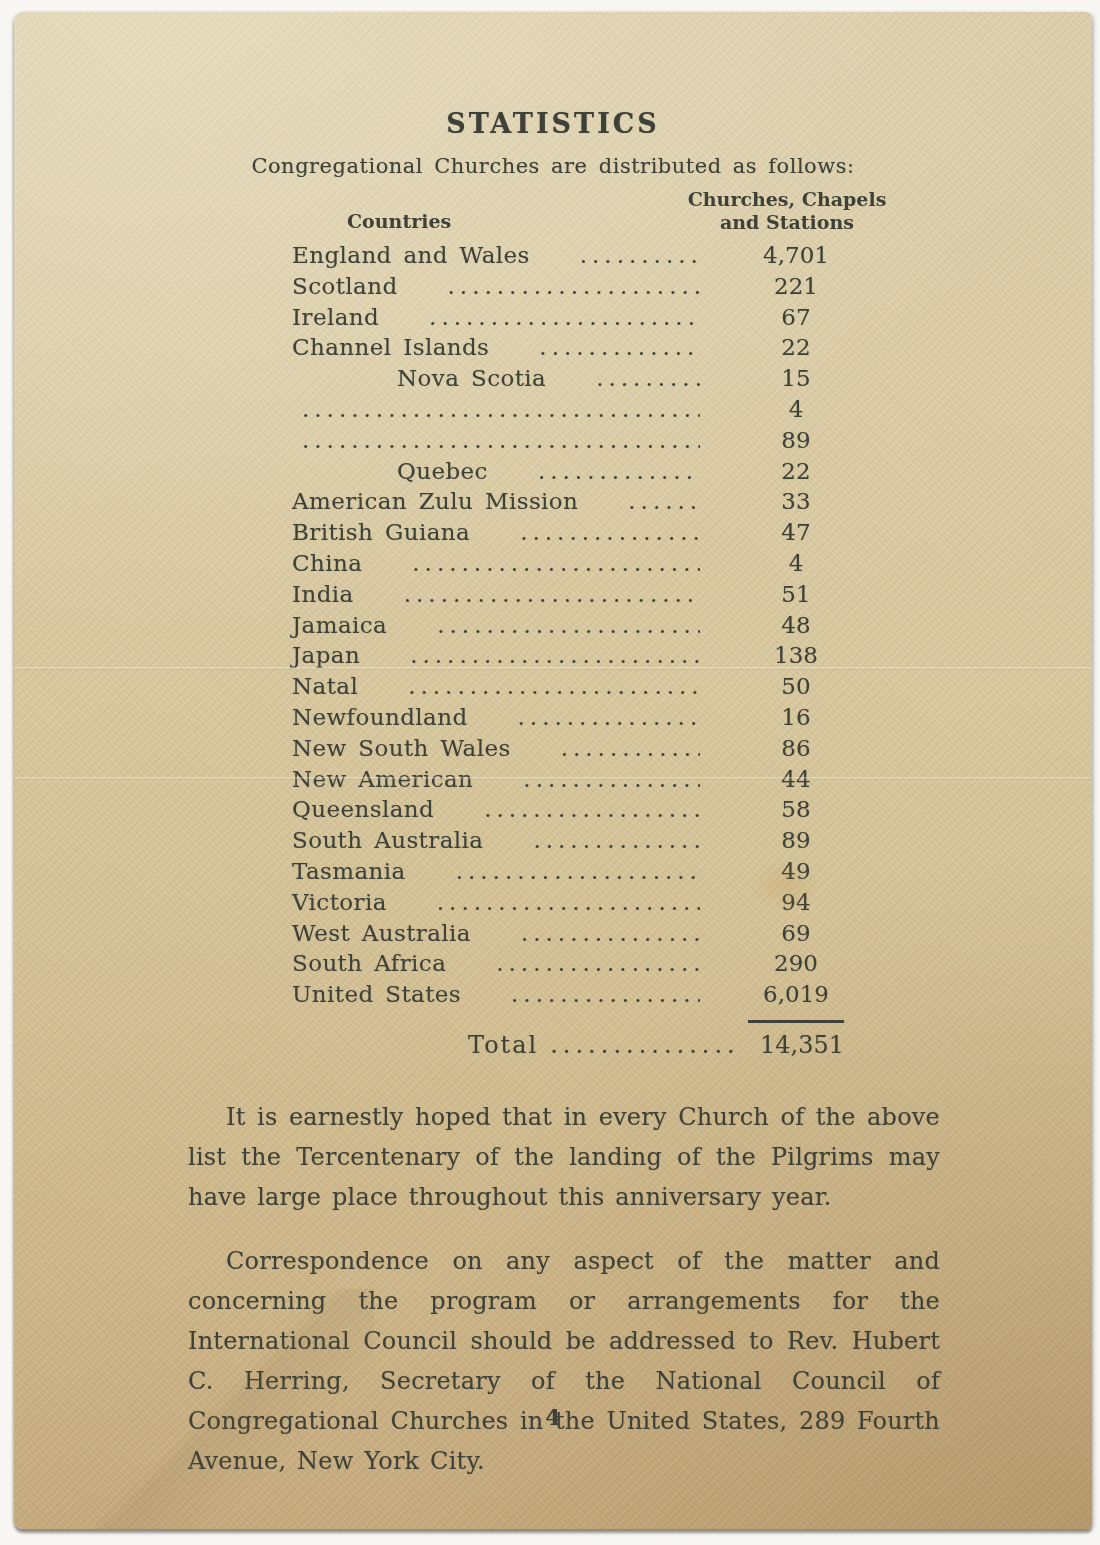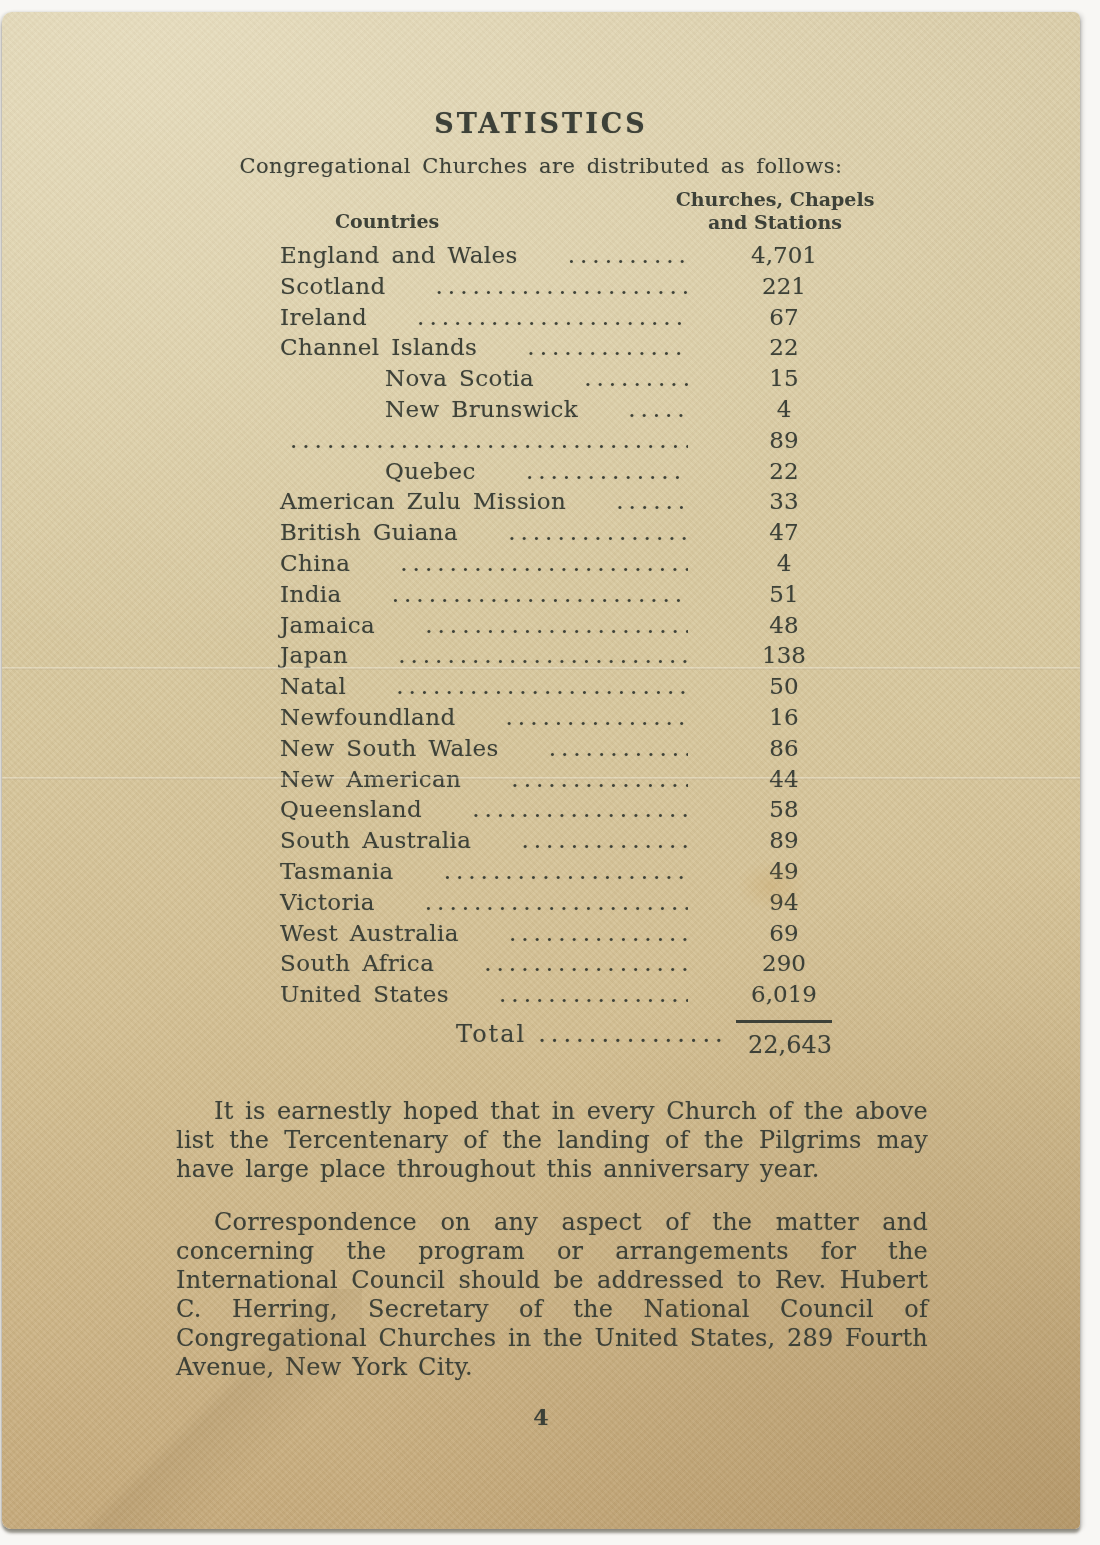--- a/index.html
+++ b/index.html
@@ -3,21 +3,21 @@
 <meta charset="utf-8">
 <style>
   html, body { margin:0; padding:0; }
   body {
     width:1100px; height:1545px;
     background:#f8f7f4;
     position:relative;
     font-family:"DejaVu Serif","Liberation Serif",serif;
   }
   .page {
-    position:absolute; left:2px; top:12px; width:1078px; height:1517px;
+    position:absolute; left:14px; top:12px; width:1078px; height:1517px;
     border-radius:10px 6px 5px 9px;
     background:
       radial-gradient(120% 80% at 100% 100%, rgba(115,82,38,0.20), rgba(115,82,38,0) 55%),
       radial-gradient(140% 70% at 15% 0%, rgba(255,252,235,0.30), rgba(255,252,235,0) 60%),
       repeating-linear-gradient(45deg, rgba(255,255,255,0.04) 0 2px, rgba(90,70,40,0.03) 2px 4px),
       repeating-linear-gradient(-45deg, rgba(255,255,255,0.03) 0 3px, rgba(90,70,40,0.025) 3px 6px),
       linear-gradient(180deg, #dccfab 0%, #dbcda6 22%, #d8c89e 45%, #d4c094 65%, #cdb587 85%, #c6aa7b 100%);
     box-shadow: 0 4px 3px rgba(60,55,40,0.50), 3px 1px 4px rgba(0,0,0,0.12), -2px 0 3px rgba(0,0,0,0.10);
     color:#3d4138;
     overflow:hidden;
@@ -59,27 +59,27 @@
 
   .stats-table { margin:6px 0 0 278px; width:552px; font-size:23px; line-height:30.8px;
     text-shadow:0 0 1px rgba(61,65,56,0.30); }
   .row { display:flex; align-items:baseline;gap:40px; }
   .row .label { white-space:nowrap; letter-spacing:0.4px; word-spacing:4px; }
   .row.indent .label { padding-left:105px; }
   .leader { flex:1 1 auto; overflow:hidden; white-space:nowrap; letter-spacing:5px; margin:0 8px 0 10px; }
   .row.no-leader .leader { visibility:hidden; }
   .value { flex:0 0 96px; text-align:center; white-space:nowrap; }
 
-  .total-row { margin:10px 0 0 278px; width:552px; display:flex; align-items:flex-start;
+  .total-row { margin:10px 0 0 278px; width:552px; display:flex; align-items:flex-end;
     font-size:24px; text-shadow:0 0 1px rgba(61,65,56,0.30); }
   .total-label { margin-left:176px; letter-spacing:2px; white-space:nowrap; }
   .total-leader { flex:1 1 auto; overflow:hidden; white-space:nowrap; letter-spacing:5px; margin:0 8px 0 12px; }
   .total-value { flex:0 0 96px; text-align:right; border-top:3px solid #3d4138; padding-top:8px; white-space:nowrap; }
 
-  .body-text { width:752px; margin-left:174px; font-size:24px; line-height:29px;
+  .body-text { width:752px; margin-left:174px; font-size:24px; line-height:40px;
     text-align:justify; text-indent:38px; word-spacing:3px; letter-spacing:0.2px;
     text-shadow:0 0 1px rgba(61,65,56,0.30); }
   .para-1 { margin-top:38px; }
   .para-2 { margin-top:17px; }
 
   .page-number {
     position:absolute; top:1392px; left:0; right:0; text-align:center;
     font-size:22px; font-weight:bold; text-shadow:0 0 1px rgba(61,65,56,0.4);
   }
 </style>
@@ -130,21 +130,20 @@
   </div>
 
 
   <div class="row indent">
     <span class="label">Nova Scotia</span>
     <span class="leader">..........................................................................................</span>
     <span class="value">15</span>
   </div>
 
   <div class="row indent">
-    <span class="label">New Brunswick</span>
     <span class="leader">..........................................................................................</span>
     <span class="value">4</span>
   </div>
 
   <div class="row indent">
     <span class="leader">..........................................................................................</span>
     <span class="value">89</span>
   </div>
 
   <div class="row indent">
@@ -252,20 +251,20 @@
   <div class="row">
     <span class="label">United States</span>
     <span class="leader">..........................................................................................</span>
     <span class="value">6,019</span>
   </div>
 </div>
 
   <div class="total-row">
     <span class="total-label">Total</span>
     <span class="total-leader">..........................................................................................</span>
-    <span class="total-value">22,643</span>
+    <span class="total-value">14,351</span>
   </div>
 
   <p class="body-text para-1">It is earnestly hoped that in every Church of the above list the Tercentenary of the landing of the Pilgrims may have large place throughout this anniversary year.</p>
   <p class="body-text para-2">Correspondence on any aspect of the matter and concerning the program or arrangements for the International Council should be addressed to Rev. Hubert C. Herring, Secretary of the National Council of Congregational Churches in the United States, 289 Fourth Avenue, New York City.</p>
 
   <div class="page-number">4</div>
 </div>
 
 </body></html>

